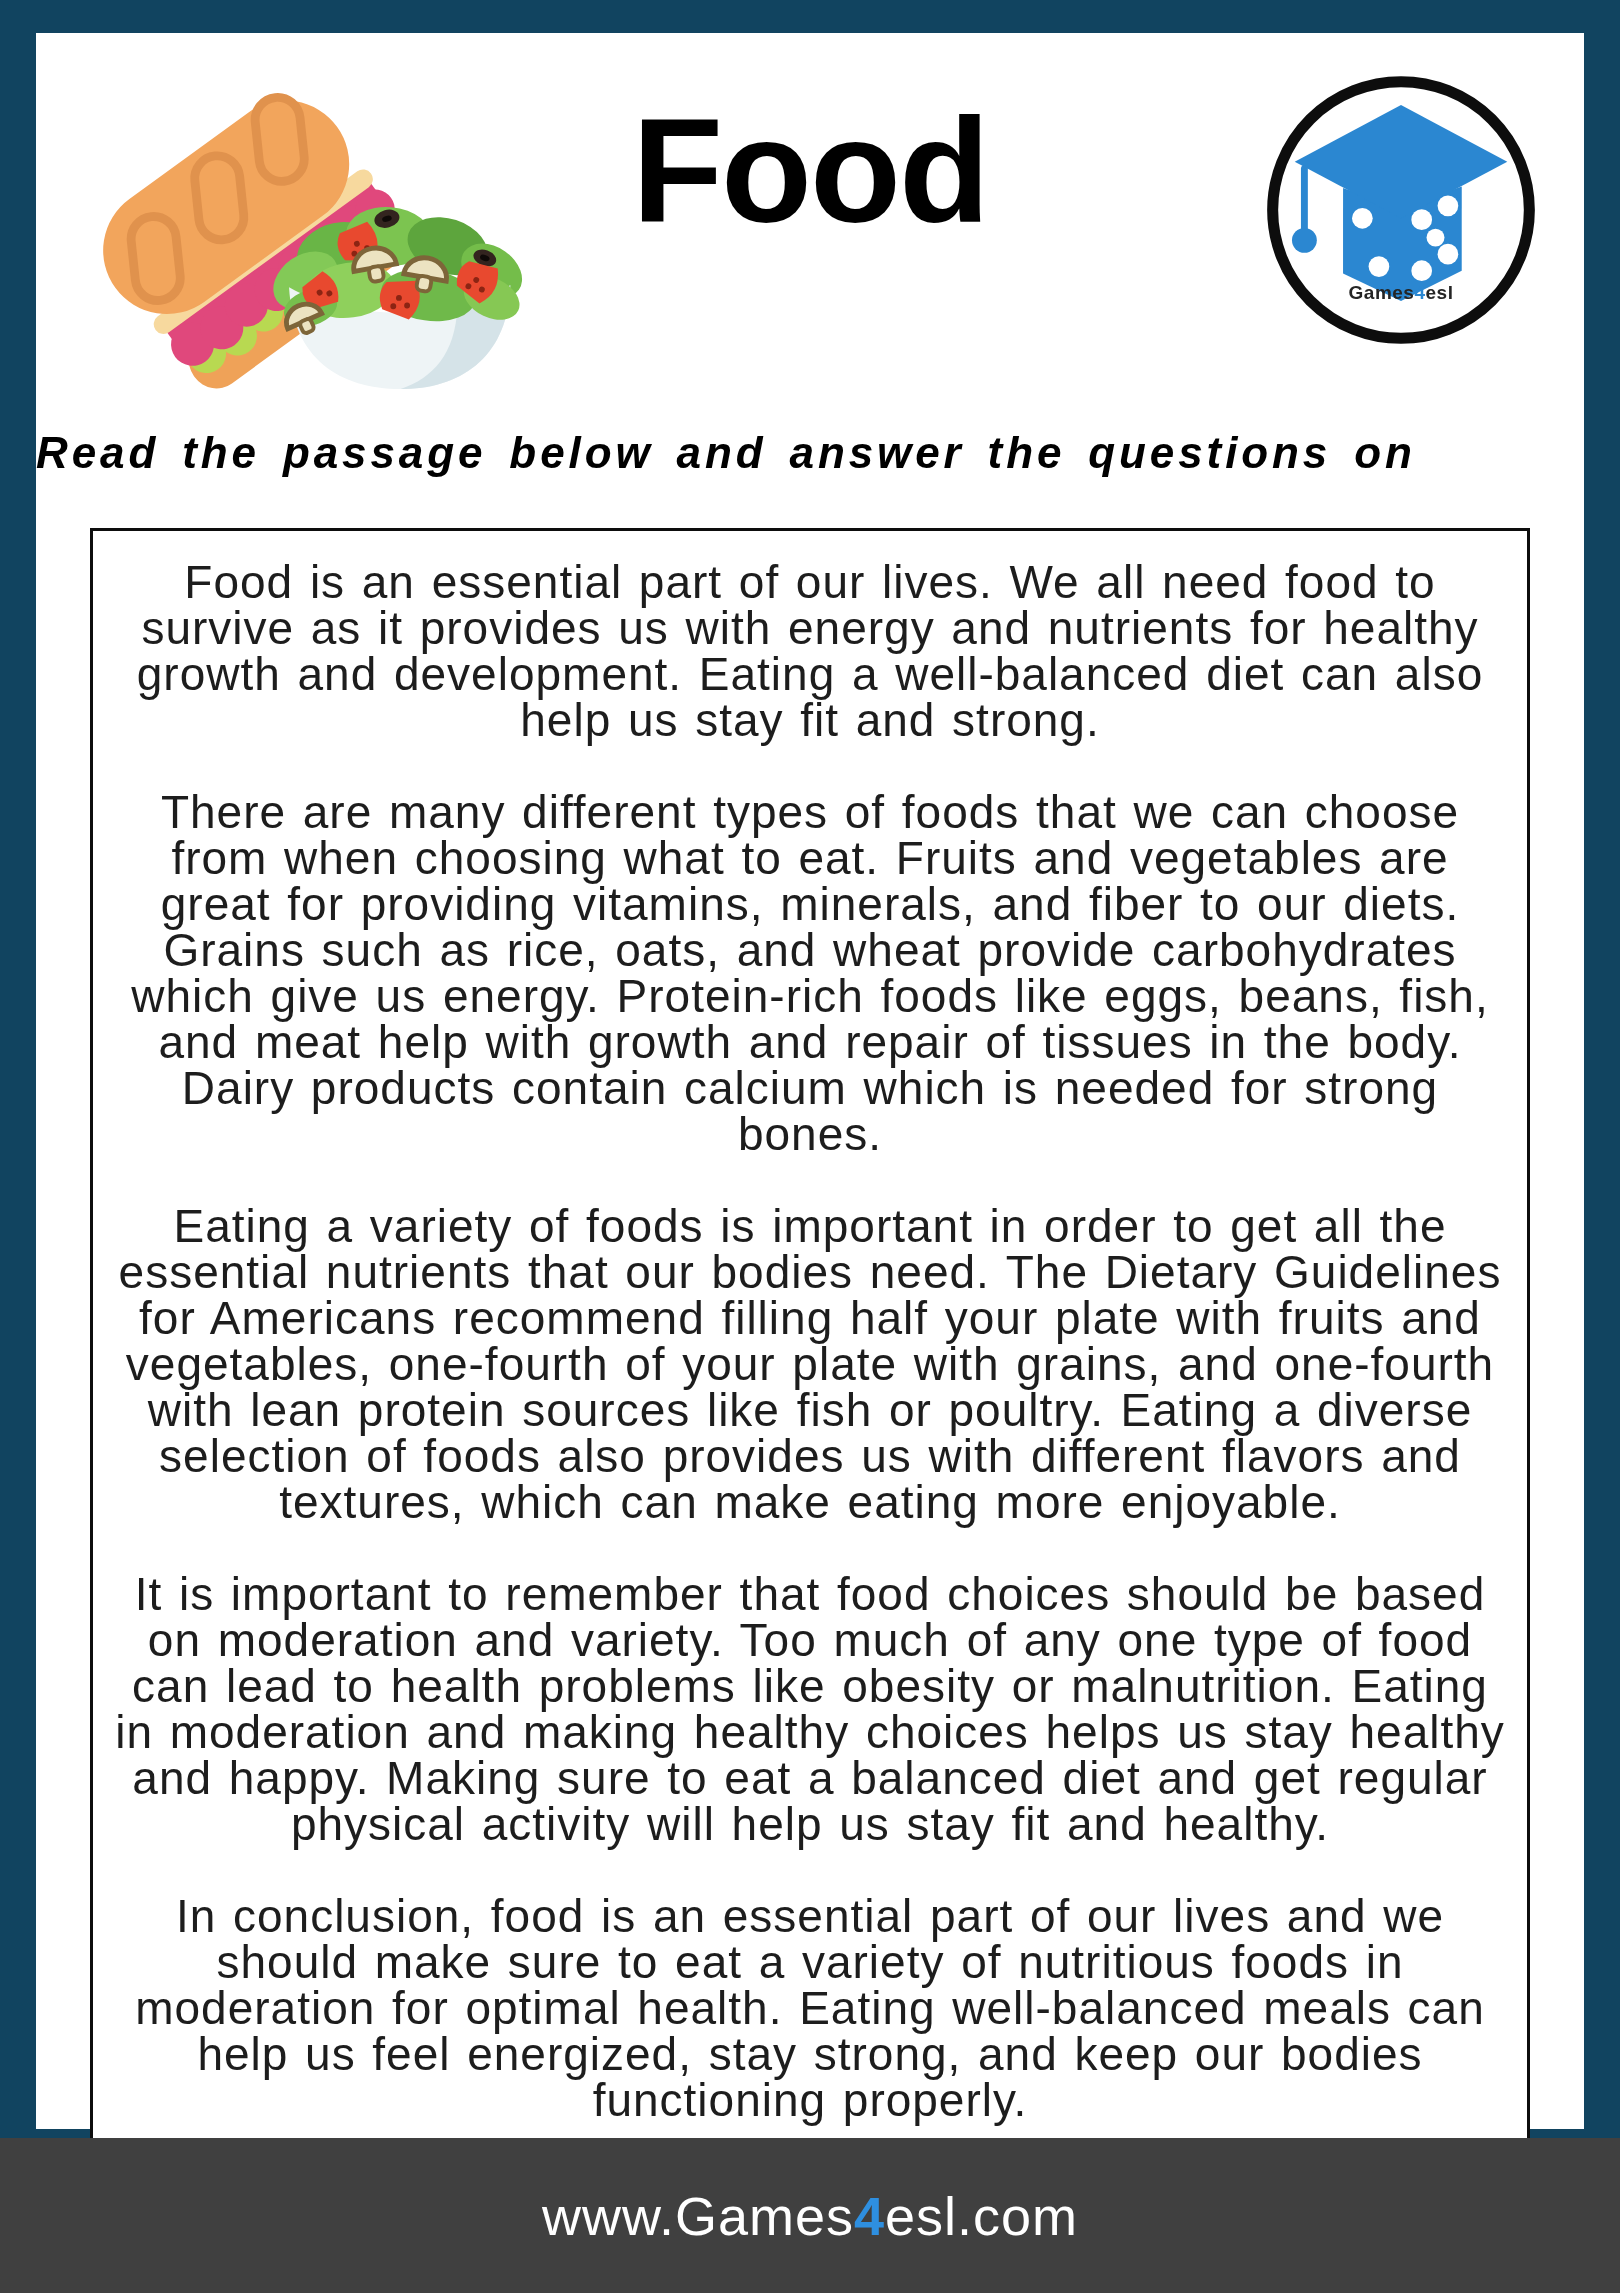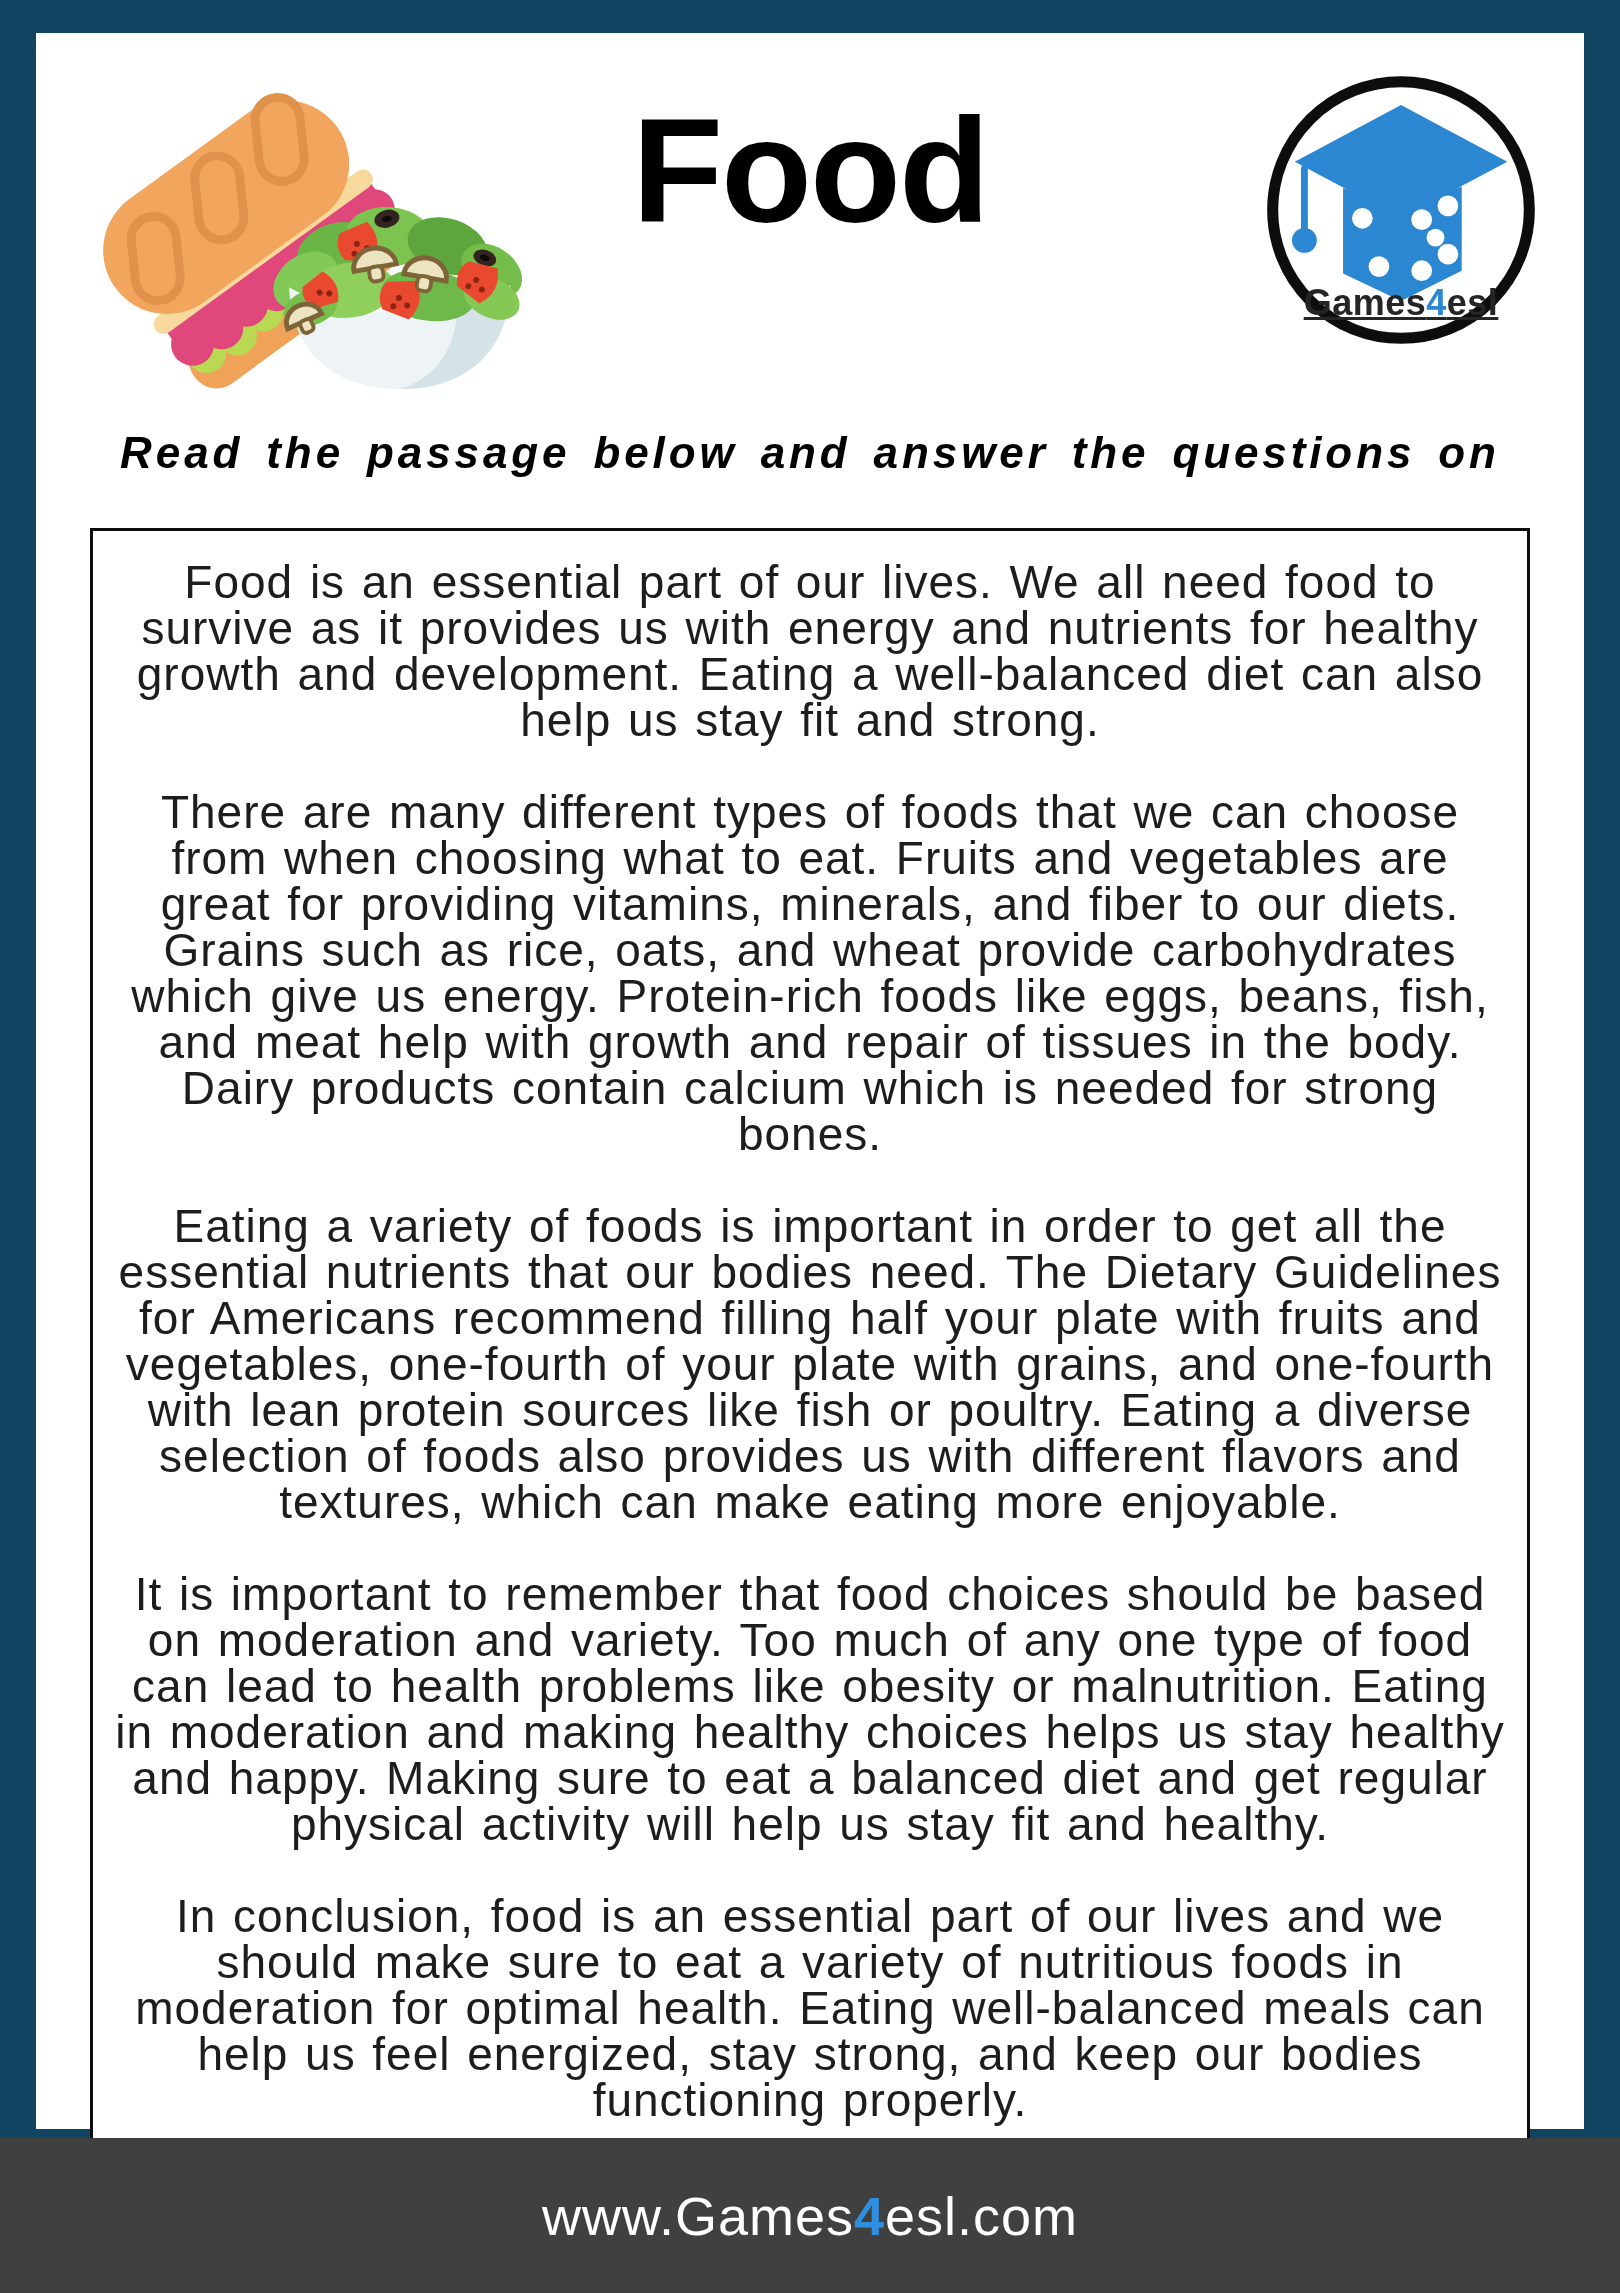--- a/index.html
+++ b/index.html
@@ -52,32 +52,31 @@
     top: 39px;
     width: 276px;
     height: 276px;
   }
   .logo svg { position: absolute; left: 0; top: 0; width: 276px; height: 276px; }
   .logo-wordmark {
     position: absolute;
     left: 0; right: 0;
     top: 210px;
     text-align: center;
-    font-size: 36px;
+    font-size: 19px;
     font-weight: bold;
     letter-spacing: 0.5px;
     color: #252525;
-    text-decoration: underline;
   }
   .logo-wordmark .num { color: #2b87d1; }
 
   
   .instruction {
     margin-top: 13.7px;
-    text-align: center;
+    text-align: left;
     font-weight: bold;
     font-style: italic;
     font-size: 44px;
     color: #000000;
     letter-spacing: 3.9px;
     word-spacing: 6.9px;
   }
   .instruction .instr-line { display: block; line-height: 101px; }
 
   

